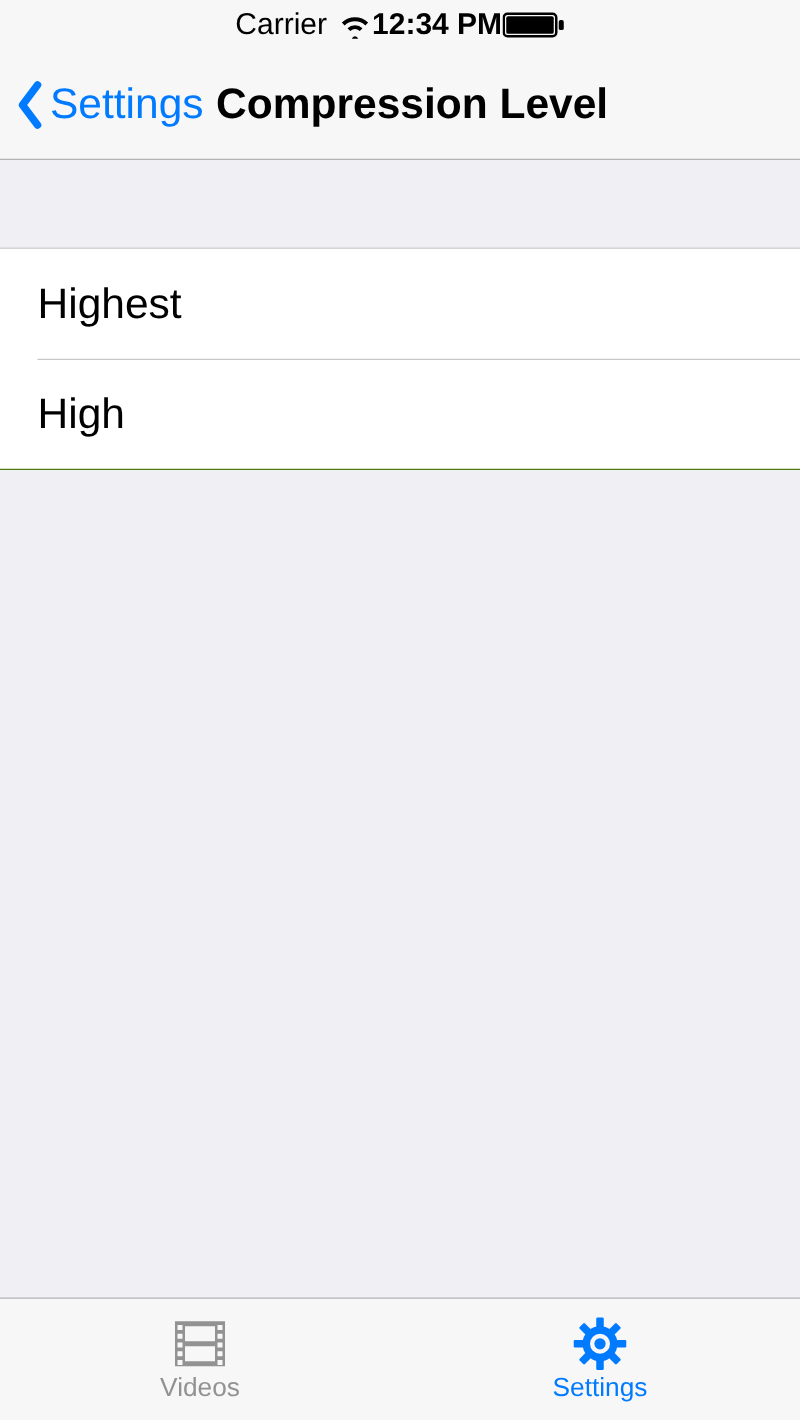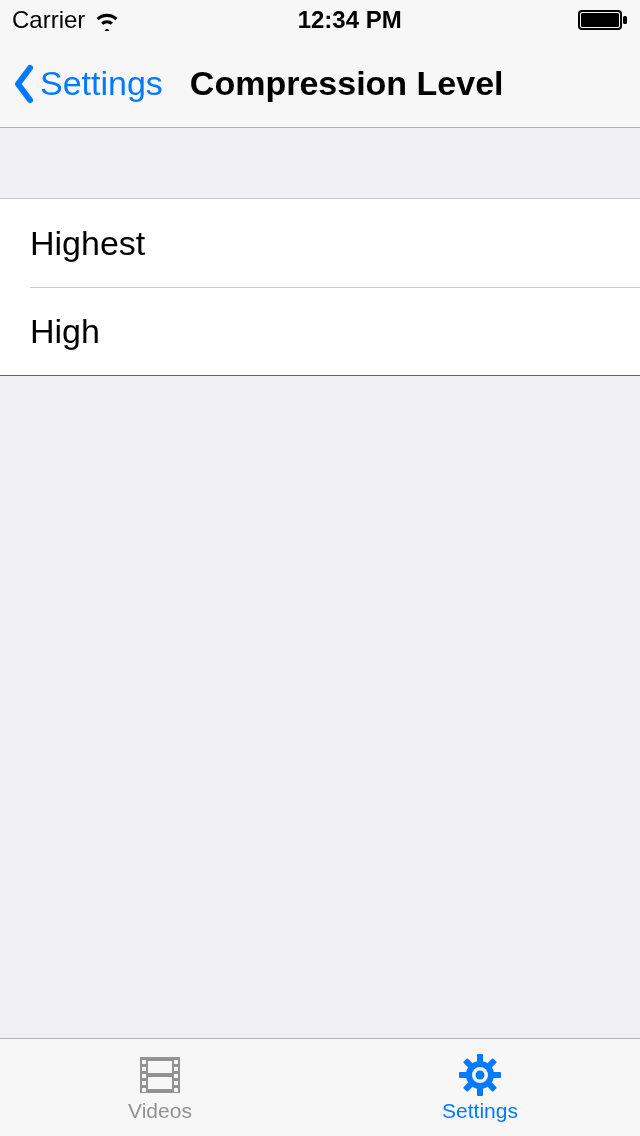--- a/index.html
+++ b/index.html
@@ -8,21 +8,21 @@
     height: 1136px;
     font-family: -apple-system, "Helvetica Neue", Helvetica, Arial, sans-serif;
     background: #efeff4;
     overflow: hidden;
   }
   .statusbar {
     height: 40px;
     background: #f7f7f7;
     display: flex;
     align-items: center;
-    justify-content: space-between;
+    justify-content: center;
     padding: 0 12px;
     font-size: 24px;
     font-weight: 500;
     color: #000;
   }
   .statusbar .left, .statusbar .right { display: flex; align-items: center; gap: 8px; }
   .statusbar .center { font-weight: 600; }
   .wifi-icon svg, .battery-icon svg { display: block; }
   .navbar {
     height: 88px;
@@ -39,21 +39,21 @@
     color: #007aff;
     font-size: 34px;
     font-weight: 400;
     gap: 4px;
   }
   .back-chevron svg { display: block; }
   .nav-title {
     font-size: 34px;
     font-weight: 600;
     color: #000;
-    margin-left: 27px;
+    margin-left: 10px;
   }
   .content {
     height: calc(1136px - 40px - 88px - 98px);
     overflow: auto;
   }
   .spacer { height: 70px; }
   .list {
     background: #fff;
     border-top: 1px solid #c8c7cc;
     border-bottom: 1px solid #4d7c0f;

